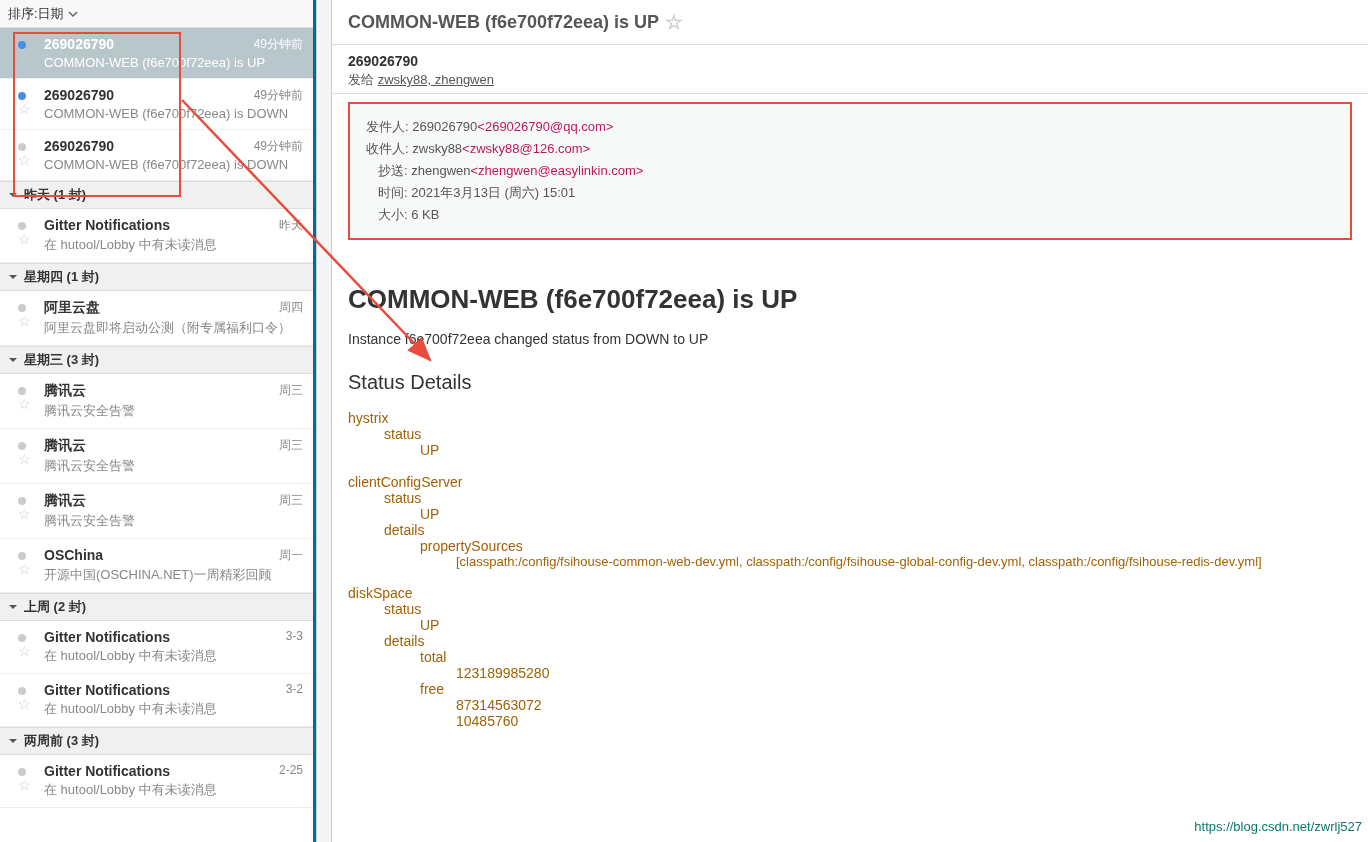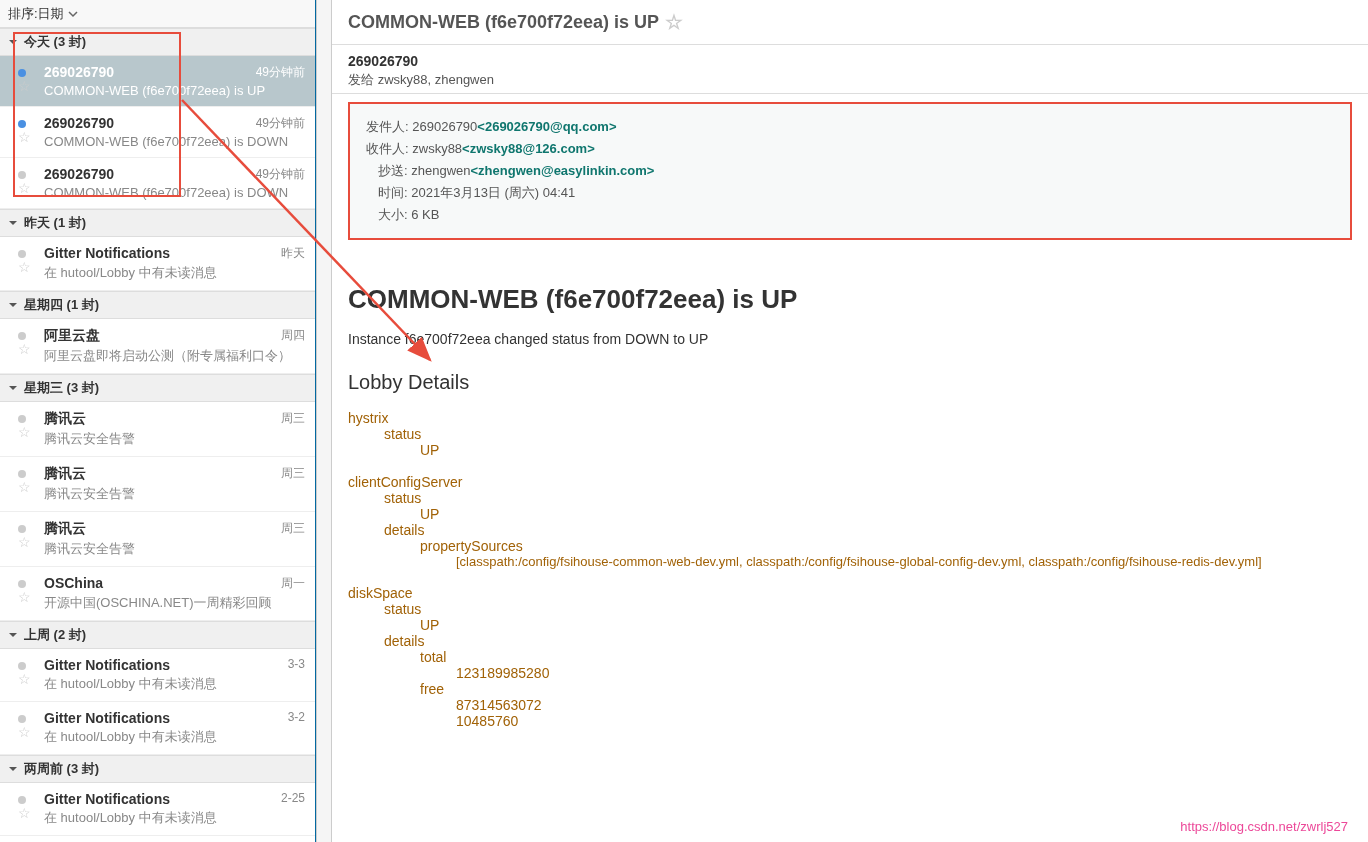--- a/index.html
+++ b/index.html
@@ -1,18 +1,18 @@
 <!DOCTYPE html>
 <html><head>
 <meta charset="utf-8">
 <style>
 * { margin: 0; padding: 0; box-sizing: border-box; font-family: "Microsoft YaHei", "PingFang SC", sans-serif; }
 body { width: 1368px; height: 842px; overflow: hidden; background: #fff; }
 .container { display: flex; width: 100%; height: 100%; }
-.sidebar { width: 316px; border-right: 1px solid #0369a1; background: #fff; display: flex; flex-direction: column; }
+.sidebar { width: 316px; border-right: 3px solid #0369a1; background: #fff; display: flex; flex-direction: column; }
 .sort-header { height: 28px; display: flex; align-items: center; padding: 0 8px; font-size: 13px; color: #333; background: #f8f8f8; border-bottom: 1px solid #ddd; }
 .sort-header svg { margin-left: 4px; }
 .groups { flex: 1; overflow: hidden; }
 .group-header { height: 28px; display: flex; align-items: center; padding: 0 8px; font-size: 13px; font-weight: bold; color: #333; background: #f0f0f0; border-top: 1px solid #ddd; border-bottom: 1px solid #ddd; }
 .group-header svg { margin-right: 6px; }
 .email-item { display: flex; align-items: flex-start; padding: 8px 10px 8px 18px; border-bottom: 1px solid #eee; font-size: 13px; cursor: pointer; position: relative; }
 .email-item.selected { background: #b8c7cc; }
 .email-item.selected .sender, .email-item.selected .subject, .email-item.selected .time { color: #fff; }
 .dot { width: 8px; height: 8px; border-radius: 50%; margin-top: 5px; margin-right: 8px; flex: 0 0 8px; }
 .dot.blue { background: #4a90e2; }
@@ -26,52 +26,46 @@
 .email-item.selected .subject { color: #fff; }
 .main { flex: 1; display: flex; flex-direction: column; overflow: hidden; position: relative; }
 .main-header { padding: 10px 16px; font-size: 18px; font-weight: bold; color: #555; border-bottom: 1px solid #ddd; display: flex; align-items: center; }
 .main-header .fav { color: #ccc; font-size: 20px; margin-left: 6px; }
 .meta-bar { padding: 8px 16px 4px 16px; border-bottom: 1px solid #ddd; }
 .meta-sender { font-size: 14px; font-weight: bold; color: #333; }
 .meta-to { font-size: 13px; color: #555; margin-top: 2px; }
 .detail-box { border: 2px solid #e74c3c; margin: 8px 16px; padding: 10px 16px; font-size: 13px; color: #555; background: #f7f9f9; }
 .detail-box .row { margin: 4px 0; }
 .detail-box .label { color: #555; }
-.detail-box .val-grey { color: #0f766e; font-weight: bold; }
+.detail-box .val-grey { color: #be185d; }
 .body-area { padding: 16px; font-size: 14px; color: #333; overflow-y: auto; flex: 1; }
 .body-title { font-size: 26px; font-weight: bold; margin: 20px 0 16px 0; color: #333; }
 .body-sub { font-size: 14px; color: #333; margin-bottom: 24px; }
 .body-h2 { font-size: 20px; color: #333; margin-bottom: 16px; }
 .status-section { font-size: 14px; color: #a16207; margin-bottom: 16px; }
 .indent1 { margin-left: 36px; }
 .indent2 { margin-left: 72px; }
 .indent3 { margin-left: 108px; }
 .redbox-overlay { position: absolute; border: 2px solid #e74c3c; pointer-events: none; z-index: 100; }
 .arrow-svg { position: absolute; z-index: 99; pointer-events: none; }
-.watermark { position: absolute; right: 20px; bottom: 8px; color: #ec4899; font-size: 13px; z-index: 50; }
+.watermark { position: absolute; right: 6px; bottom: 8px; color: #0f766e; font-size: 13px; z-index: 50; }
 .narrowbar { width: 16px; background: #f5f5f5; border-left: 1px solid #ccc; border-right: 1px solid #ccc; }
 </style>
 </head>
 <body>
 
 <div class="container">
   <div class="sidebar">
     <div class="sort-header">
       <span>排序:日期</span>
       <svg width="10" height="10" viewBox="0 0 10 10">
           <path d="M1 3 L5 7 L9 3" stroke="#666" fill="none" stroke-width="1.5"></path>
         </svg>
     </div>
     <div class="groups" id="groups">
-        <div class="group-header">
-          <svg width="10" height="10" viewBox="0 0 10 10">
-            <path d="M1 3 L5 7 L9 3" fill="#555"></path>
-          </svg>
-          <span>今天 (3 封)</span>
-        </div>
         <div class="email-item selected">
           <div class="dot blue"></div>
           <div class="star">☆</div>
           <div class="email-content">
             <div class="line1">
               <span class="sender">269026790</span>
               <span class="time">49分钟前</span>
             </div>
             <div class="subject">COMMON-WEB (f6e700f72eea) is UP</div>
           </div>
@@ -234,36 +228,36 @@
 
   <div class="main">
     <div class="main-header">
       <span>COMMON-WEB (f6e700f72eea) is UP</span>
       <span class="fav">☆</span>
     </div>
     <div class="meta-bar">
       <div class="meta-sender">269026790</div>
       <div class="meta-to">
         <span>发给</span>
-        <span style="">zwsky88, zhengwen</span>
+        <span style="text-decoration: underline;">zwsky88, zhengwen</span>
       </div>
     </div>
 
     <div class="detail-box">
       <div class="row"><span class="label">发件人:</span> <span>269026790</span><span class="val-grey">&lt;269026790@qq.com&gt;</span></div>
       <div class="row"><span class="label">收件人:</span> <span>zwsky88</span><span class="val-grey">&lt;zwsky88@126.com&gt;</span></div>
       <div class="row" style="padding-left:12px;"><span class="label">抄送:</span> <span>zhengwen</span><span class="val-grey">&lt;zhengwen@easylinkin.com&gt;</span></div>
-      <div class="row" style="padding-left:12px;"><span class="label">时间:</span> <span>2021年3月13日 (周六) 04:41</span></div>
+      <div class="row" style="padding-left:12px;"><span class="label">时间:</span> <span>2021年3月13日 (周六) 15:01</span></div>
       <div class="row" style="padding-left:12px;"><span class="label">大小:</span> <span>6 KB</span></div>
     </div>
 
     <div class="body-area">
       <div class="body-title">COMMON-WEB (f6e700f72eea) is UP</div>
       <div class="body-sub">Instance f6e700f72eea changed status from DOWN to UP</div>
-      <div class="body-h2">Lobby Details</div>
+      <div class="body-h2">Status Details</div>
 
       <div class="status-section">
         <div>hystrix</div>
         <div class="indent1">status</div>
         <div class="indent2">UP</div>
       </div>
 
       <div class="status-section">
         <div>clientConfigServer</div>
         <div class="indent1">status</div>

